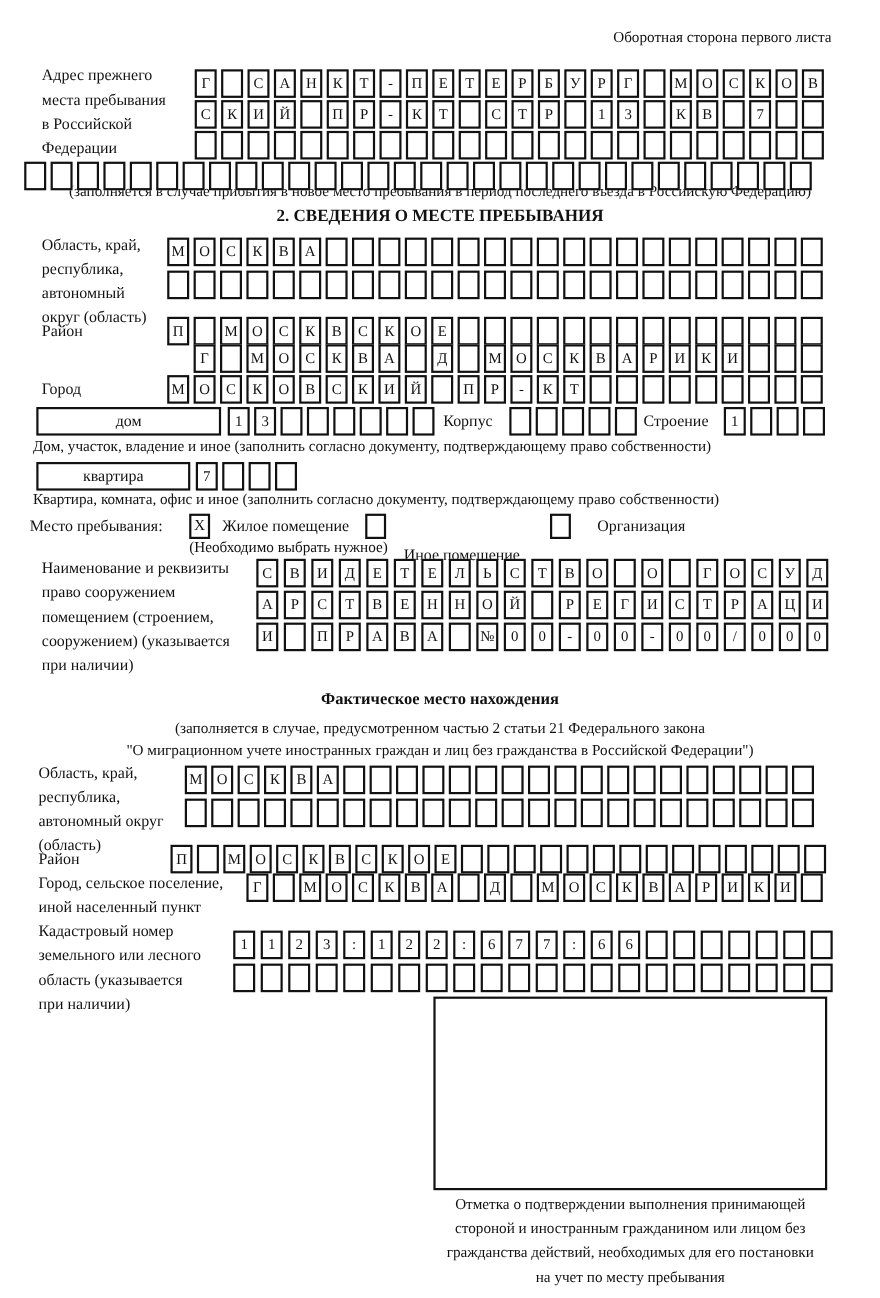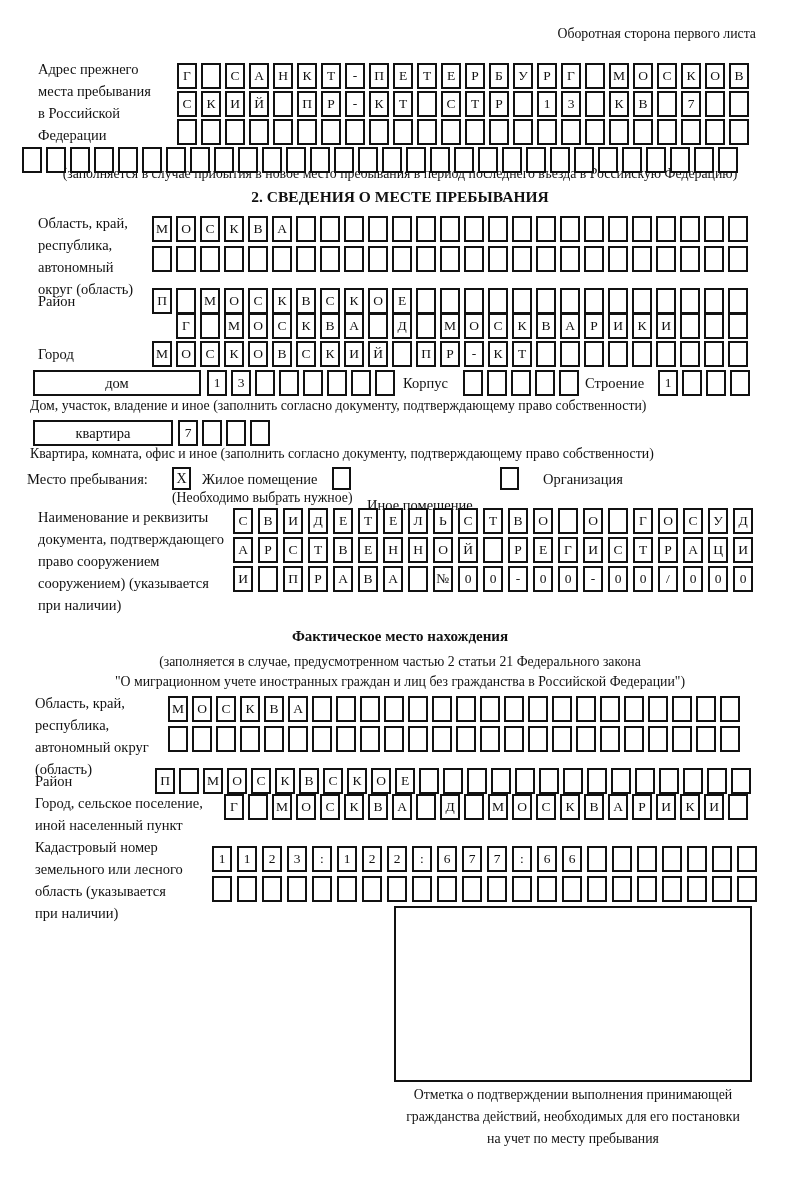--- a/index.html
+++ b/index.html
@@ -60,22 +60,22 @@
   <div class="abs chk" style="left:172px;top:467px;">X</div>
   <div class="abs lbl" style="left:202px;top:468px;">Жилое помещение</div>
   <div class="abs chk" style="left:332px;top:467px;"></div>
   <div class="abs lbl" style="left:367px;top:494px;">Иное помещение</div>
   <div class="abs chk" style="left:500px;top:467px;"></div>
   <div class="abs lbl" style="left:543px;top:468px;">Организация</div>
   <div class="abs note" style="left:172px;top:490px;">(Необходимо выбрать нужное)</div>
 
   <div class="abs lbl" style="left:38px;top:506px;">
     <div>Наименование и реквизиты</div>
-    <div>документа, подтверждающего</div>
     <div>право сооружением</div>
+    <div>помещением (строением,</div>
     <div>сооружением) (указывается</div>
     <div>при наличии)</div>
   </div>
 
   <div class="abs center bold" style="top:628px;font-size:15px;">Фактическое место нахождения</div>
   <div class="abs note center" style="top:654px;">(заполняется в случае, предусмотренном частью 2 статьи 21 Федерального закона</div>
   <div class="abs note center" style="top:674px;">"О миграционном учете иностранных граждан и лиц без гражданства в Российской Федерации")</div>
 
   <div class="abs lbl" style="left:35px;top:692px;">
     <div>Область, край,</div>
@@ -92,20 +92,21 @@
     <div>Кадастровый номер</div>
     <div>земельного или лесного</div>
     <div>область (указывается</div>
     <div>при наличии)</div>
   </div>
 
   <div class="abs stamp-box" style="left:394px;top:906px;width:358px;height:176px;"></div>
 
   <div class="abs cap" style="left:372px;top:1084px;width:402px;">
     <div>Отметка о подтверждении выполнения принимающей</div>
+    <div>стороной и иностранным гражданином или лицом без</div>
     <div>гражданства действий, необходимых для его постановки</div>
     <div>на учет по месту пребывания</div>
   </div>
 
   <div id="boxes-layer">
       <div class="box-row" style="left: 177px; top: 63px;">
         <span class="cell" style="margin-right: 4px;">Г</span>
         <span class="cell" style="margin-right: 4px;"></span>
         <span class="cell" style="margin-right: 4px;">С</span>
         <span class="cell" style="margin-right: 4px;">А</span>

